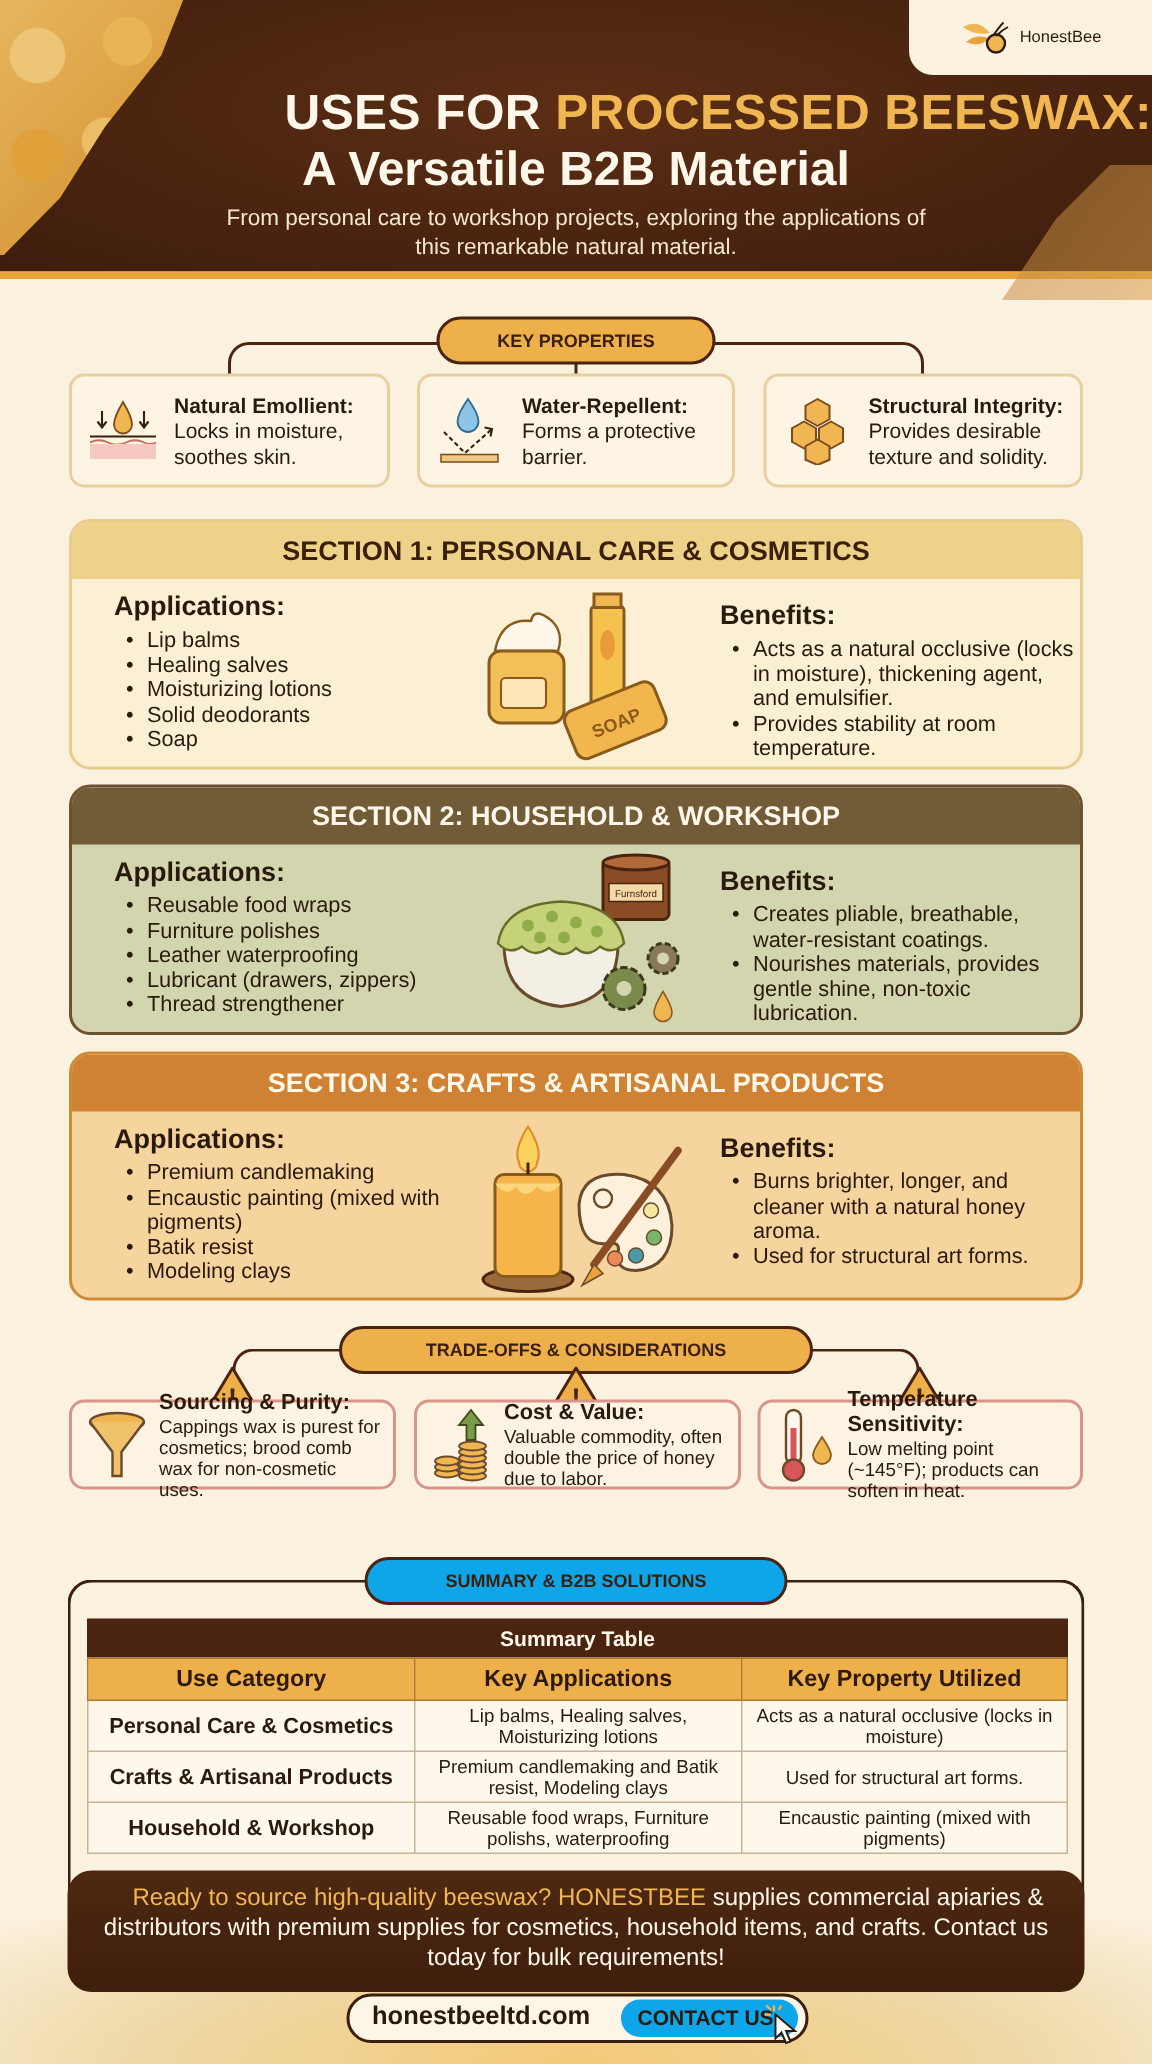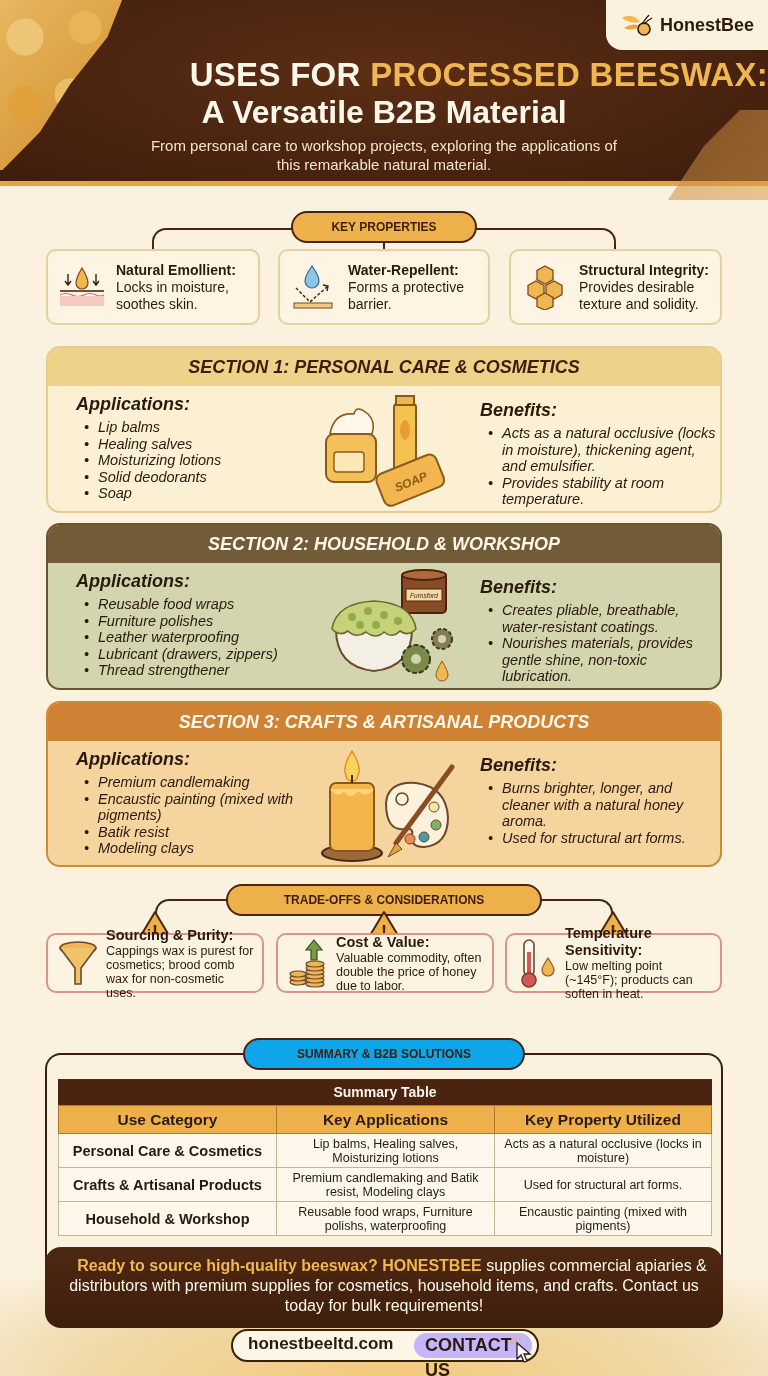--- a/index.html
+++ b/index.html
@@ -34,21 +34,21 @@
     background: linear-gradient(135deg, #b87d3a, #e0a24e);
     clip-path: polygon(60% 0, 100% 0, 100% 100%, 0 100%, 30% 40%);
     opacity: .55;
   }
   .logo-box {
     position: absolute; right: 0; top: 0; width: 162px; height: 50px;
     background: #fbf1df; border-bottom-left-radius: 16px;
     display: flex; align-items: center; justify-content: center; gap: 4px;
   }
   .logo-bee { width: 36px; height: 26px; }
-  .logo-text { font-weight: 700; font-size: 18px; color: #2e1a0c; }
+  .logo-text { font-weight: 400; font-size: 11px; color: #2e1a0c; }
   .title-1 {
     position: absolute; left: 0; width: 768px; top: 56px; text-align: right;
     font-size: 33px; font-weight: 900; color: #fff8ea; letter-spacing: .3px;
   }
   .title-1 .accent { color: #f0b651; }
   .title-2 {
     position: absolute; left: 0; width: 768px; top: 94px; text-align: center;
     font-size: 32px; font-weight: 900; color: #fff8ea;
   }
   .subtitle {
@@ -74,21 +74,21 @@
     border: 2px solid #e8cf9f; border-radius: 10px;
     display: flex; align-items: center; padding: 0 8px 0 10px; gap: 10px;
   }
   .prop-icon { width: 48px; height: 46px; flex: none; }
   .prop-text { font-size: 14px; line-height: 17px; color: #2a1a0e; }
   .prop-text b { display: block; font-weight: 700; }
 
   
   .section {
     position: absolute; left: 46px; width: 676px; border-radius: 14px;
-    border: 2px solid; overflow: hidden; font-style: italic;
+    border: 2px solid; overflow: hidden;
   }
   .section-head {
     height: 38px; line-height: 38px; text-align: center; font-weight: 900; font-size: 18px;
   }
   .sec-body { position: relative; height: 128px; }
   .col-apps { position: absolute; left: 28px; top: 8px; width: 230px; }
   .col-ben { position: absolute; left: 432px; top: 14px; width: 240px; }
   .col-title { font-size: 18px; font-weight: 700; margin-bottom: 4px; }
   ul.blist { list-style: none; }
   ul.blist li { font-size: 14.5px; line-height: 16.5px; padding-left: 22px; position: relative; }
@@ -134,35 +134,35 @@
     height: 34px; border: 1px solid #c6b594; padding: 1px 4px;
   }
   .sum-table td.cat { font-size: 14.5px; font-weight: 700; }
 
   
   .cta {
     position: absolute; left: 45px; top: 1247px; width: 678px; height: 81px;
     background: linear-gradient(180deg, #4e2812, #3e1e0c); border-radius: 16px;
     color: #fff8ea; font-size: 16px; line-height: 20px; text-align: center; padding: 9px 16px 0;
   }
-  .cta .hl { color: #f0b651; font-weight: 700; margin-left: 16px; }
+  .cta .hl { color: #f0b651; font-weight: 400; margin-left: 16px; }
   .bottom-comb {
     position: absolute; left: 0; top: 1280px; width: 768px; height: 96px;
     background: radial-gradient(ellipse at 50% 100%, #f3c977 0%, #efd9a8 55%, #fbf1df 100%);
   }
   .url-pill {
     position: absolute; left: 231px; top: 1329px; width: 308px; height: 33px;
     background: #fdf5e6; border: 2px solid #3a1f0d; border-radius: 18px;
   }
   .url-text {
     position: absolute; left: 248px; top: 1334px; font-size: 17px; font-weight: 700; color: #2a1a0e;
   }
   .contact-btn {
     position: absolute; left: 414px; top: 1333px; width: 118px; height: 25px;
-    background: #c4b5fd; border-radius: 14px; font-size: 18px; font-weight: 900;
+    background: #0ea5e9; border-radius: 14px; font-size: 14px; font-weight: 900;
     color: #2e1a0c; line-height: 25px; padding-left: 11px;
   }
   .cursor { position: absolute; left: 510px; top: 1335px; width: 30px; height: 30px; }
 </style>
 </head>
 <body>
 
 <div class="page">
 
   <div class="header">

